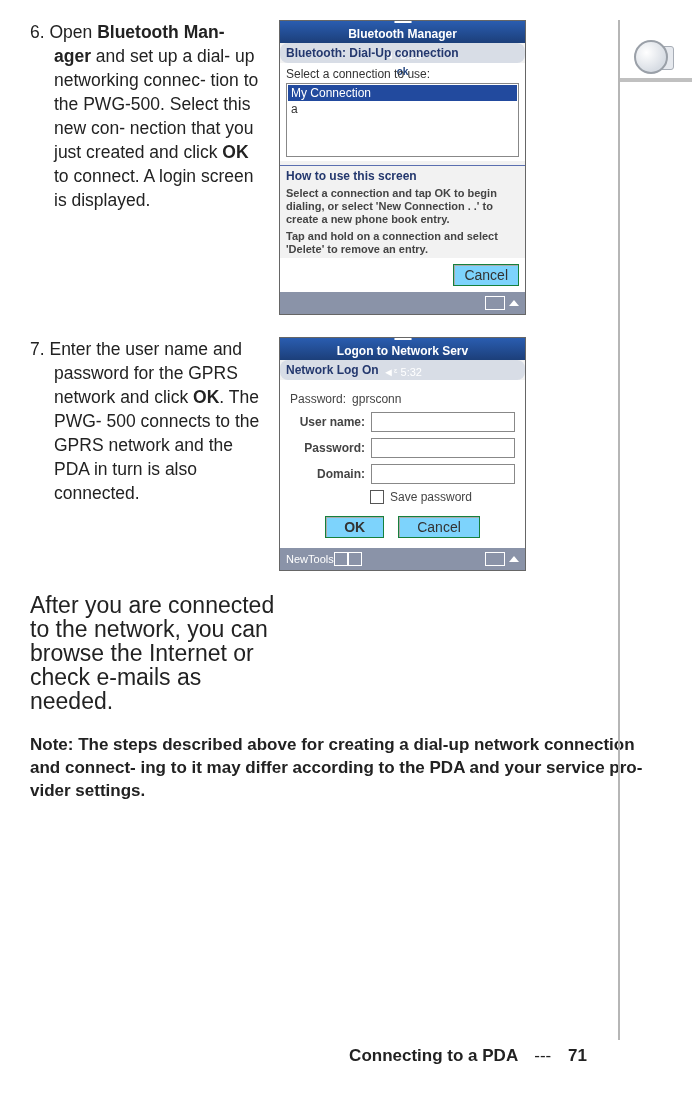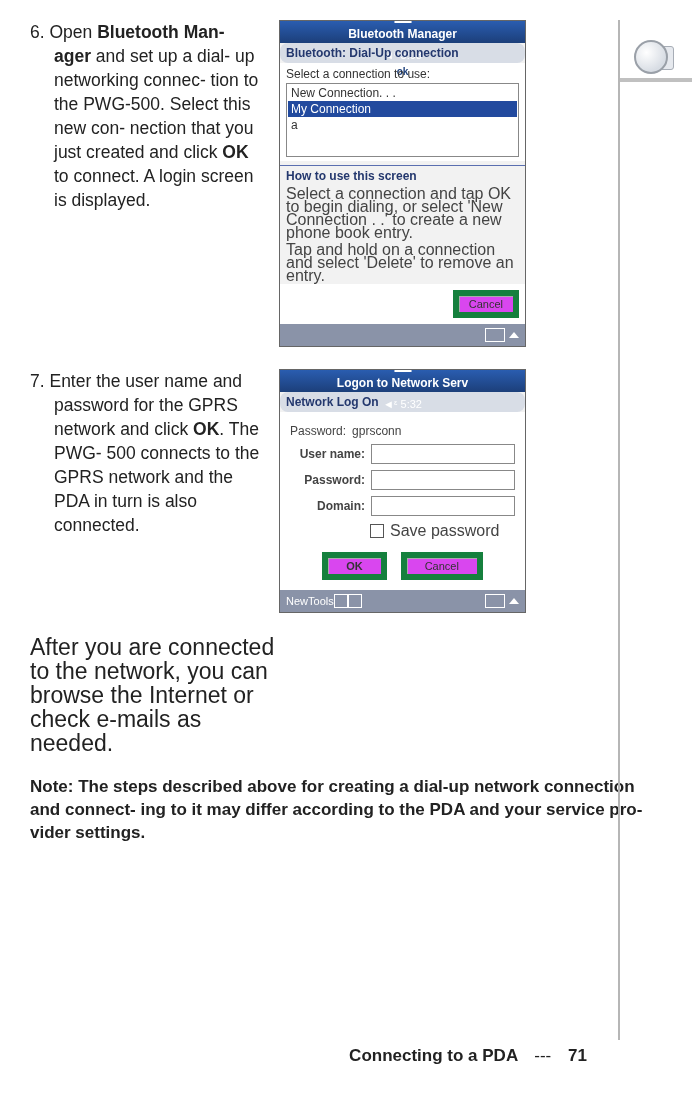--- a/index.html
+++ b/index.html
@@ -107,34 +107,35 @@
   .pda .sectiontitle {
     color: #24386e;
     font-weight: bold;
     border-top: 1px solid #5a6fb0;
     border-bottom: none;
     padding: 3px 6px 2px;
     margin-top: 4px;
     position: relative;
   }
   .pda .helptext {
-    font-size: 16px;
+    font-size: 11px;
     line-height: 13px;
     padding: 2px 6px;
     color: #444;
+    font-weight: bold;
   }
   .pda .btnrow {
     display: flex; justify-content: flex-end;
     padding: 6px;
     background: #fff;
   }
   .pda .btn {
-    border: 6px solid #15803d;
-    background: #d946ef;
-    font-size: 11px;
+    border: 1px solid #15803d;
+    background: #7dd3fc;
+    font-size: 14px;
     padding: 2px 10px;
     box-shadow: 1px 1px 0 #aaa inset;
   }
   .pda .bottombar {
     background: #8a93a8;
     height: 22px;
     display: flex;
     align-items: center;
     padding: 0 6px;
     gap: 0;
@@ -165,21 +166,21 @@
   .pda .formrow .inp {
     flex: 1;
     height: 18px;
     border: 1px solid #888;
     background: #fff;
   }
   .pda .chkrow {
     display: flex; align-items: center;
     margin: 6px 0 6px 80px;
     gap: 6px;
-    font-size: 16px;
+    font-size: 12px;
     color: #444;
   }
   .pda .chkrow .box {
     width: 12px; height: 12px;
     border: 1px solid #555;
   }
   .pda .okcancel {
     display: flex; justify-content: center; gap: 14px;
     padding: 6px 0 10px;
   }
@@ -262,21 +263,20 @@
         <span class="winicon"></span>
         <span>Bluetooth Manager</span>
         <span class="spacer"></span>
         <span class="time">◄ᵋ 5:08</span>
         <span class="ok">ok</span>
       </div>
       <div class="subhead">Bluetooth: Dial-Up connection</div>
       <div class="body">
         <div>Select a connection to use:</div>
         <div class="listbox">
-          <div class="item">New Connection. . .</div>
           <div class="item sel">My Connection</div>
           <div class="item">a</div>
         </div>
       </div>
       <div class="sectiontitle">How to use this screen</div>
       <div class="helptext">Select a connection and tap OK to begin dialing, or select 'New Connection . .' to create a new phone book entry.</div>
       <div class="helptext">Tap and hold on a connection and select 'Delete' to remove an entry.</div>
       <div class="btnrow">
         <div class="btn">Cancel</div>
       </div>

